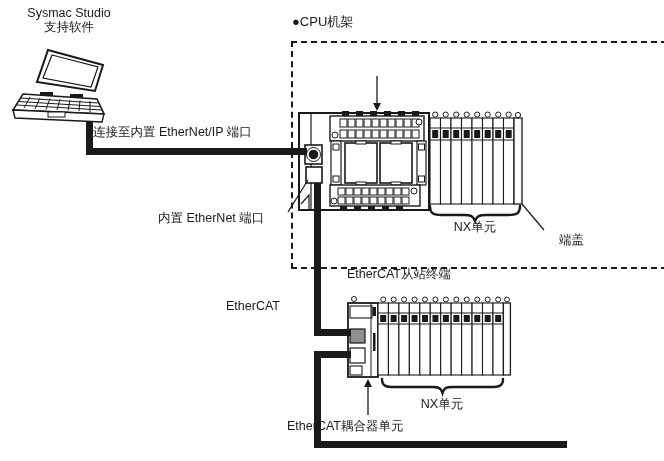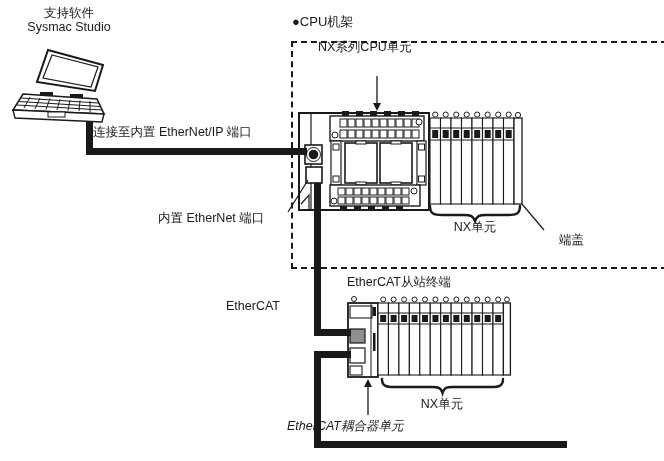--- a/index.html
+++ b/index.html
@@ -18,40 +18,39 @@
   .ctr{text-align:center;}
 </style>
 </head>
 <body>
 
 <div id="canvas">
 
   <div id="dashed-box"></div>
 
   <div class="lbl ctr z5" style="left:14px;top:6px;width:110px;">
+    <div>Sysmac Studio</div>
     <div>支持软件</div>
-    <div>Sysmac Studio</div>
   </div>
 
   <div class="lbl z5" style="left:93px;top:125px;font-size:12.5px;">连接至内置 EtherNet/IP 端口</div>
 
   <div class="lbl z5" style="left:292px;top:15px;font-size:13px;">●CPU机架</div>
 
-  <div class="lbl z5" style="left:318px;top:40px;">NX系列CPU单元</div>
 
   <div class="lbl ctr z5" style="left:430px;top:220px;width:90px;">NX单元</div>
   <div class="lbl z5" style="left:531px;top:233px;margin-left:28px;">端盖</div>
 
   <div class="lbl z5" style="left:158px;top:211px;">内置 EtherNet 端口</div>
 
   <div class="lbl z5" style="left:226px;top:299px;">EtherCAT</div>
 
-  <div class="lbl z5" style="left:347px;top:275px;text-align:center;">EtherCAT从站终端</div>
+  <div class="lbl z5" style="left:347px;top:267px;text-align:center;">EtherCAT从站终端</div>
   <div class="lbl ctr z5" style="left:382px;top:397px;width:120px;">NX单元</div>
-  <div class="lbl z5" style="left:287px;top:419px;font-style:italic;">EtherCAT耦合器单元</div>
+  <div class="lbl z5" style="left:287px;top:419px;">EtherCAT耦合器单元</div>
 
   <div class="cable z3" style="left:86px;top:117px;width:7px;height:38px;"></div>
   <div class="cable z3" style="left:86px;top:148px;width:221px;height:7px;"></div>
   <div class="cable z3" style="left:314px;top:183px;width:7px;height:153px;"></div>
   <div class="cable z3" style="left:314px;top:329px;width:37px;height:7px;"></div>
   <div class="cable z3" style="left:314px;top:351px;width:37px;height:7px;"></div>
   <div class="cable z3" style="left:314px;top:351px;width:7px;height:97px;"></div>
   <div class="cable z3" style="left:314px;top:441px;width:253px;height:7px;"></div>
 
   <svg class="z4" style="left:10px;top:42px;" width="112" height="88" viewBox="0 0 112 88">

